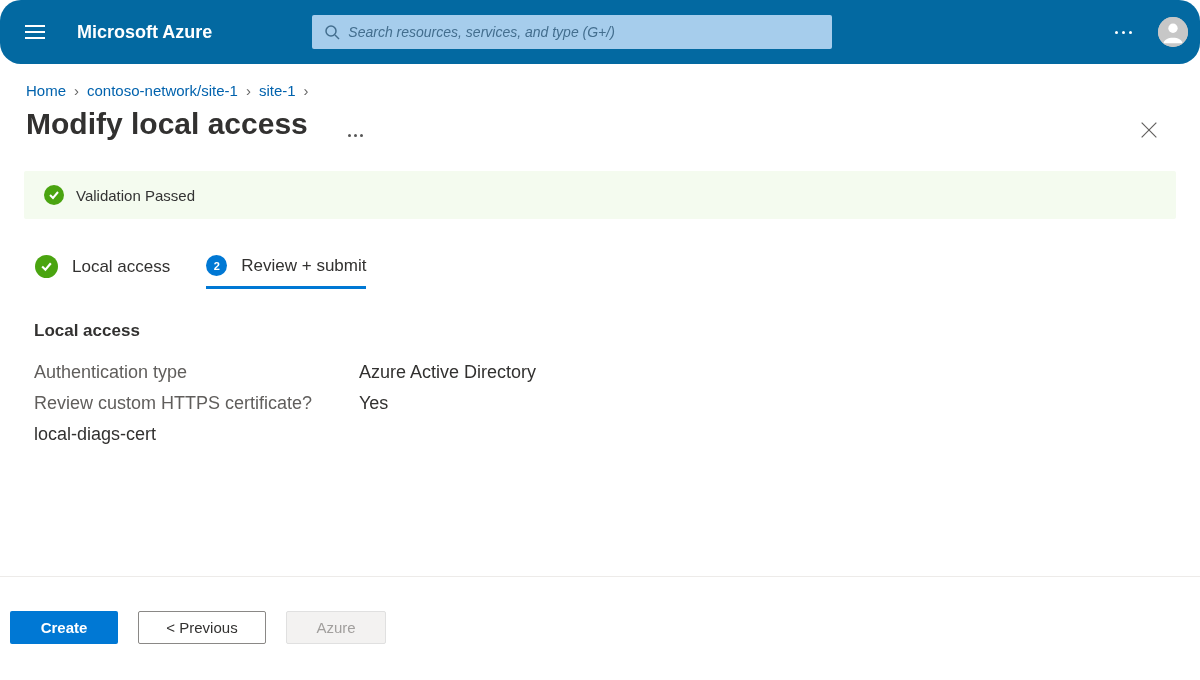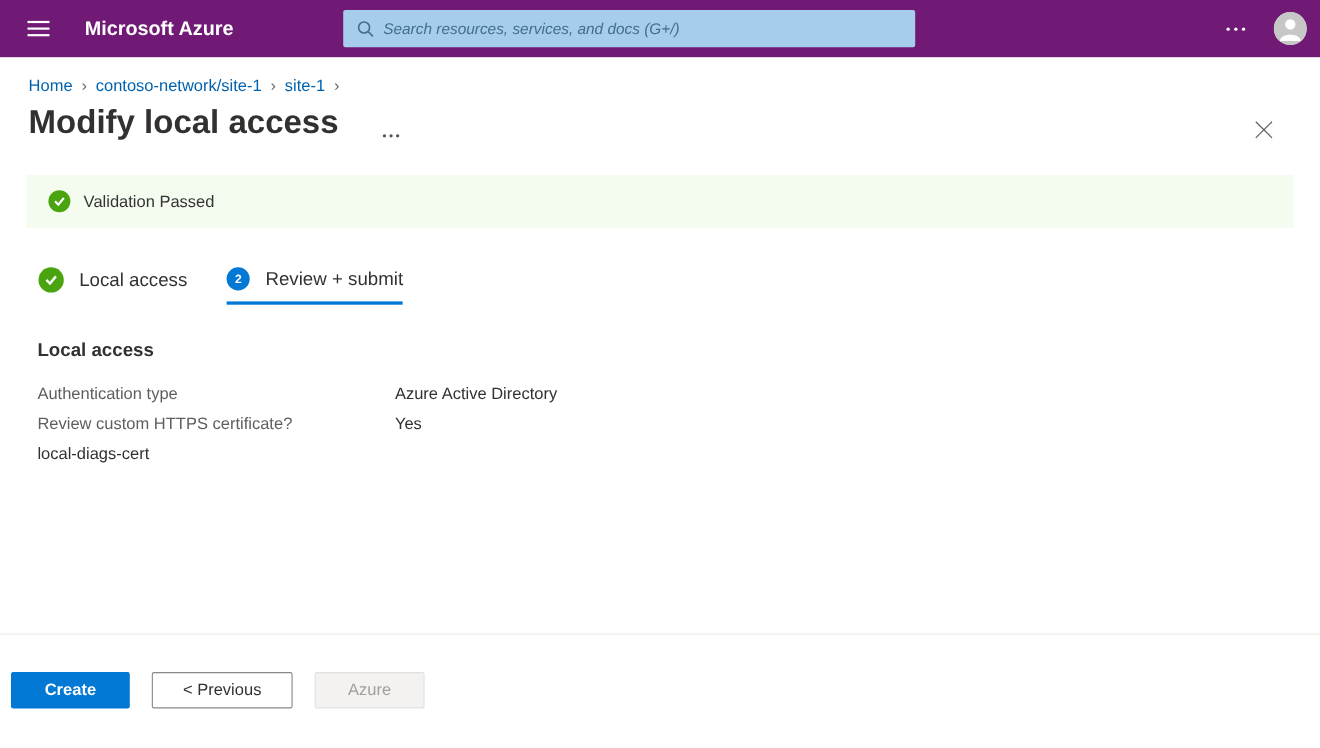--- a/index.html
+++ b/index.html
@@ -6,26 +6,27 @@
     body {
       font-family: 'Segoe UI', -apple-system, BlinkMacSystemFont, sans-serif;
       font-size: 14px;
       color: #323130;
       background: #ffffff;
       width: 1200px;
       height: 680px;
       overflow: hidden;
     }
     .top-bar {
-      background: #701a75;
-      height: 52px;
+      background: #0369a1;
+      height: 64px;
       display: flex;
       align-items: center;
       padding: 0 12px 0 0;
       color: #ffffff;
+      border-radius: 21px;
     }
     .hamburger { display: flex; flex-direction: column; justify-content: center; align-items: center; width: 45px; height: 52px; cursor: pointer; gap: 4px; margin-left: 12px; }
     .hamburger span { width: 20px; height: 2px; background: #ffffff; }
     .brand { font-size: 18px; font-weight: 600; margin-left: 20px; color: #ffffff; }
     .search-box { display: flex; align-items: center; background: #a6cdec; border-radius: 2px; height: 34px; width: 520px; margin-left: 100px; padding-left: 12px; color: #36617f; cursor: text; }
     .search-box svg { width: 16px; height: 16px; margin-right: 8px; }
     .search-placeholder { color: #436e8e; font-style: italic; font-size: 14px; }
     .top-right { margin-left: auto; display: flex; align-items: center; gap: 20px; }
     .ellipsis-top { display: flex; gap: 4px; cursor: pointer; padding: 6px; }
     .ellipsis-top span { width: 3px; height: 3px; background: #ffffff; border-radius: 50%; }
@@ -51,21 +52,21 @@
     .tabs { display: flex; align-items: flex-start; gap: 36px; margin: 0 0 30px 35px; }
     .tab { display: flex; align-items: center; gap: 14px; padding-bottom: 10px; font-size: 17px; font-weight: 500; cursor: pointer; border-bottom: 3px solid transparent; }
     .tab.active { border-bottom-color: #0078d4; }
     .tab-check { width: 23px; height: 23px; border-radius: 50%; background: #4aa410; display: flex; align-items: center; justify-content: center; flex-shrink: 0; }
     .tab-check svg { width: 13px; height: 13px; }
     .tab-num { width: 21px; height: 21px; border-radius: 50%; background: #0078d4; color: #ffffff; display: flex; align-items: center; justify-content: center; font-size: 11px; font-weight: 600; flex-shrink: 0; }
     .tab-label { color: #323130; }
 
     .section { margin: 0 0 20px 34px; }
     .section-title { font-size: 17px; font-weight: 700; margin-bottom: 16px; }
-    .kv-row { display: flex; padding: 5px 0; font-size: 15px; }
+    .kv-row { display: flex; padding: 5px 0; font-size: 18px; }
     .kv-label { width: 325px; color: #605e5c; }
     .kv-value { color: #323130; }
 
     .footer { position: absolute; bottom: 36px; left: 10px; display: flex; gap: 20px; border-top: 1px solid #edebe9; padding-top: 20px; width: calc(100% - 26px); margin-top: 20px; }
     .btn { display: inline-flex; align-items: center; justify-content: center; height: 33px; font-size: 15px; border-radius: 2px; cursor: pointer; padding: 0 18px; font-family: inherit; }
     .btn-primary { background: #0078d4; color: #ffffff; border: none; font-weight: 600; min-width: 108px; }
     .btn-secondary { background: #ffffff; color: #323130; border: 1px solid #8a8886; min-width: 128px; }
     .btn-disabled { background: #f3f2f1; color: #a19f9d; border: 1px solid #e0e0e0; min-width: 100px; cursor: default; }
     .hr-top { border: none; border-top: 1px solid #edebe9; position: absolute; top: 576px; left: 0; width: 100%; }
   </style>
@@ -77,21 +78,21 @@
     <span></span>
       <span></span>
       <span></span>
   </div>
   <div class="brand">Microsoft Azure</div>
   <div class="search-box">
     <svg viewBox="0 0 16 16" fill="none" stroke="#436e8e" stroke-width="1.5">
         <circle cx="7" cy="7" r="5"></circle>
         <line x1="11" y1="11" x2="15" y2="15"></line>
       </svg>
-    <span class="search-placeholder">Search resources, services, and docs (G+/)</span>
+    <span class="search-placeholder">Search resources, services, and type (G+/)</span>
   </div>
   <div class="top-right">
     <div class="ellipsis-top">
         <span></span>
         <span></span>
         <span></span>
       </div>
     <div class="avatar">
       <svg viewBox="0 0 32 32">
           <circle cx="16" cy="16" r="16" fill="#c7c7c7"></circle>

